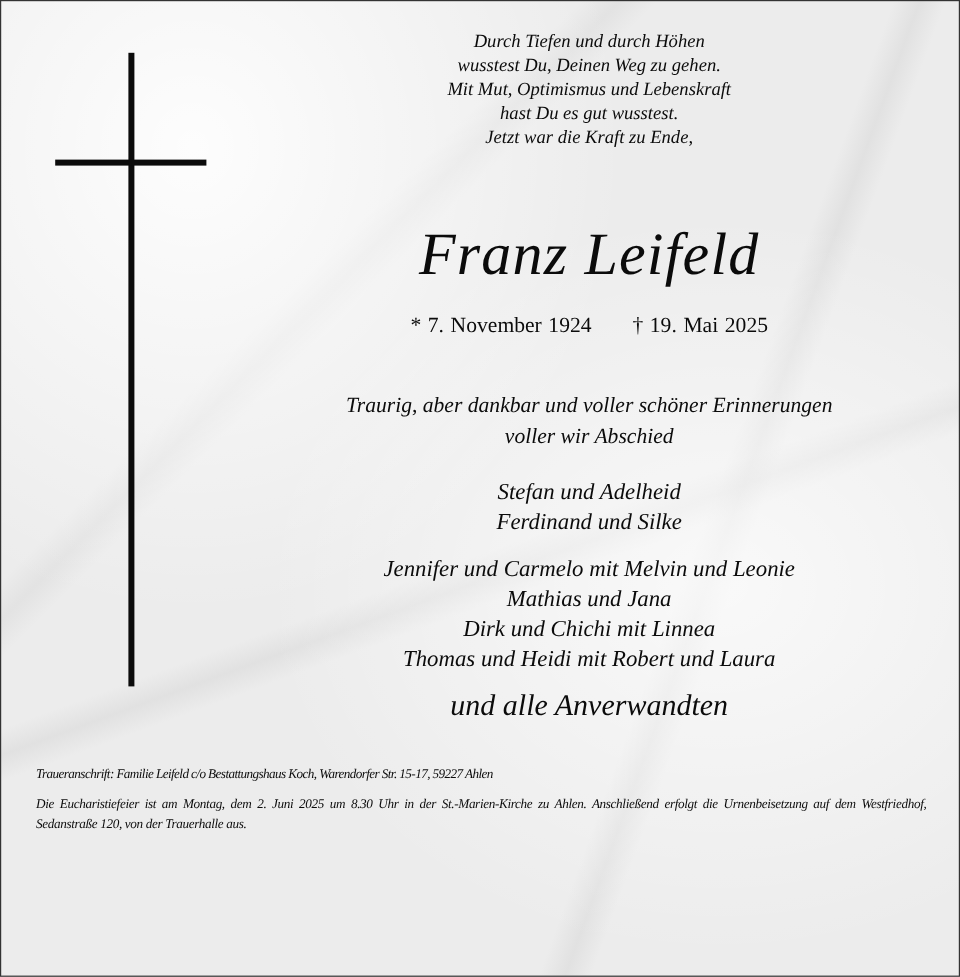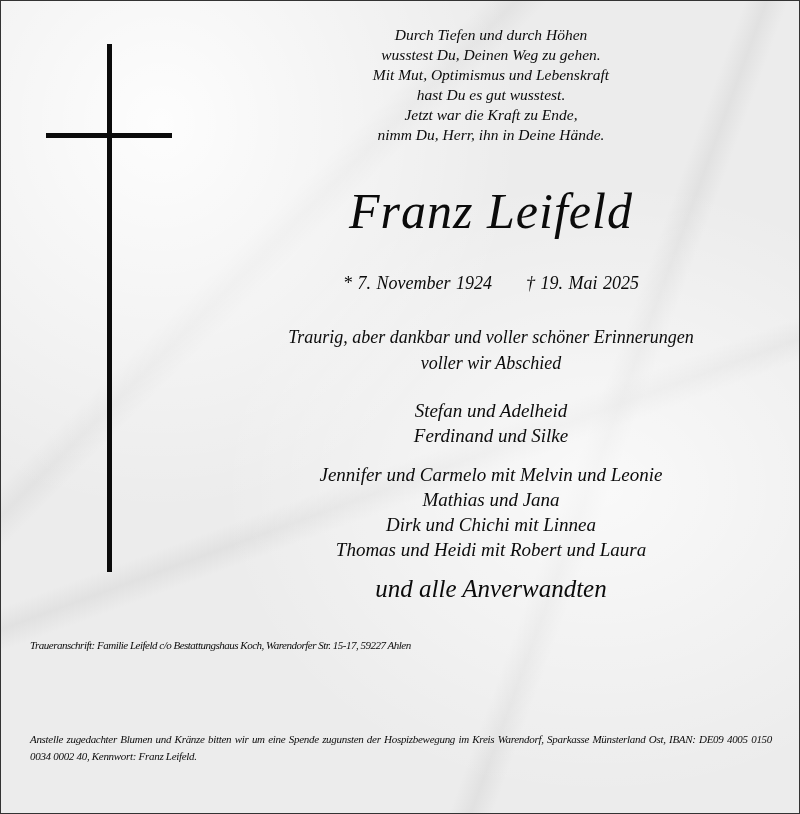--- a/index.html
+++ b/index.html
@@ -35,21 +35,21 @@
   .verse {
     top: 24px; font-family: "Liberation Serif", serif; font-style: italic;
     font-size: 15.5px; line-height: 20px;
   }
   .verse div { white-space: nowrap; }
   .name {
     top: 178px; font-family: "Liberation Serif", serif; font-style: italic;
     font-size: 50px; line-height: 64px; letter-spacing: 1px;
   }
   .dates {
-    top: 270px; font-family: "Liberation Serif", serif; font-style: italic;
+    top: 258px; font-family: "Liberation Serif", serif; 
     font-size: 18px; line-height: 24px; word-spacing: 1px;
   }
   .dates span.gap { display: inline-block; width: 34px; }
   .farewell {
     top: 323px; font-family: "Liberation Serif", serif; font-style: italic;
     font-size: 18px; line-height: 26px;
   }
   .family1 {
     top: 397px; font-family: "Liberation Serif", serif; font-style: italic;
     font-size: 19px; line-height: 25px;
@@ -80,21 +80,20 @@
 
   <div class="cross-v"></div>
   <div class="cross-h"></div>
 
   <div class="center-col verse">
     <div>Durch Tiefen und durch Höhen</div>
     <div>wusstest Du, Deinen Weg zu gehen.</div>
     <div>Mit Mut, Optimismus und Lebenskraft</div>
     <div>hast Du es gut wusstest.</div>
     <div>Jetzt war die Kraft zu Ende,</div>
-    <div>nimm Du, Herr, ihn in Deine Hände.</div>
   </div>
 
   <div class="center-col name">Franz Leifeld</div>
 
   <div class="center-col dates">
     <span>* 7. November 1924</span><span class="gap"></span><span>† 19. Mai 2025</span>
   </div>
 
   <div class="center-col farewell">
     <div>Traurig, aber dankbar und voller schöner Erinnerungen</div>
@@ -110,18 +109,18 @@
     <div>Jennifer und Carmelo mit Melvin und Leonie</div>
     <div>Mathias und Jana</div>
     <div>Dirk und Chichi mit Linnea</div>
     <div>Thomas und Heidi mit Robert und Laura</div>
   </div>
 
   <div class="center-col relatives">und alle Anverwandten</div>
 
   <div class="footer addr">Traueranschrift: Familie Leifeld c/o Bestattungshaus Koch, Warendorfer Str. 15-17, 59227 Ahlen</div>
 
+  <div class="footer service">
+    <p>Die Eucharistiefeier ist am Montag, dem 2. Juni 2025 um 8.30 Uhr in der St.-Marien-Kirche zu Ahlen. Anschließend erfolgt die Urnenbeisetzung auf dem Westfriedhof, Sedanstraße 120, von der Trauerhalle aus.</p>
+  </div>
 
-  <div class="footer donation">
-    <p>Anstelle zugedachter Blumen und Kränze bitten wir  um eine Spende zugunsten der Hospizbewegung im Kreis Warendorf, Sparkasse Münsterland Ost, IBAN: DE09 4005 0150 0034 0002 40, Kennwort: Franz Leifeld.</p>
-  </div>
 
 </div>
 
 </body></html>

